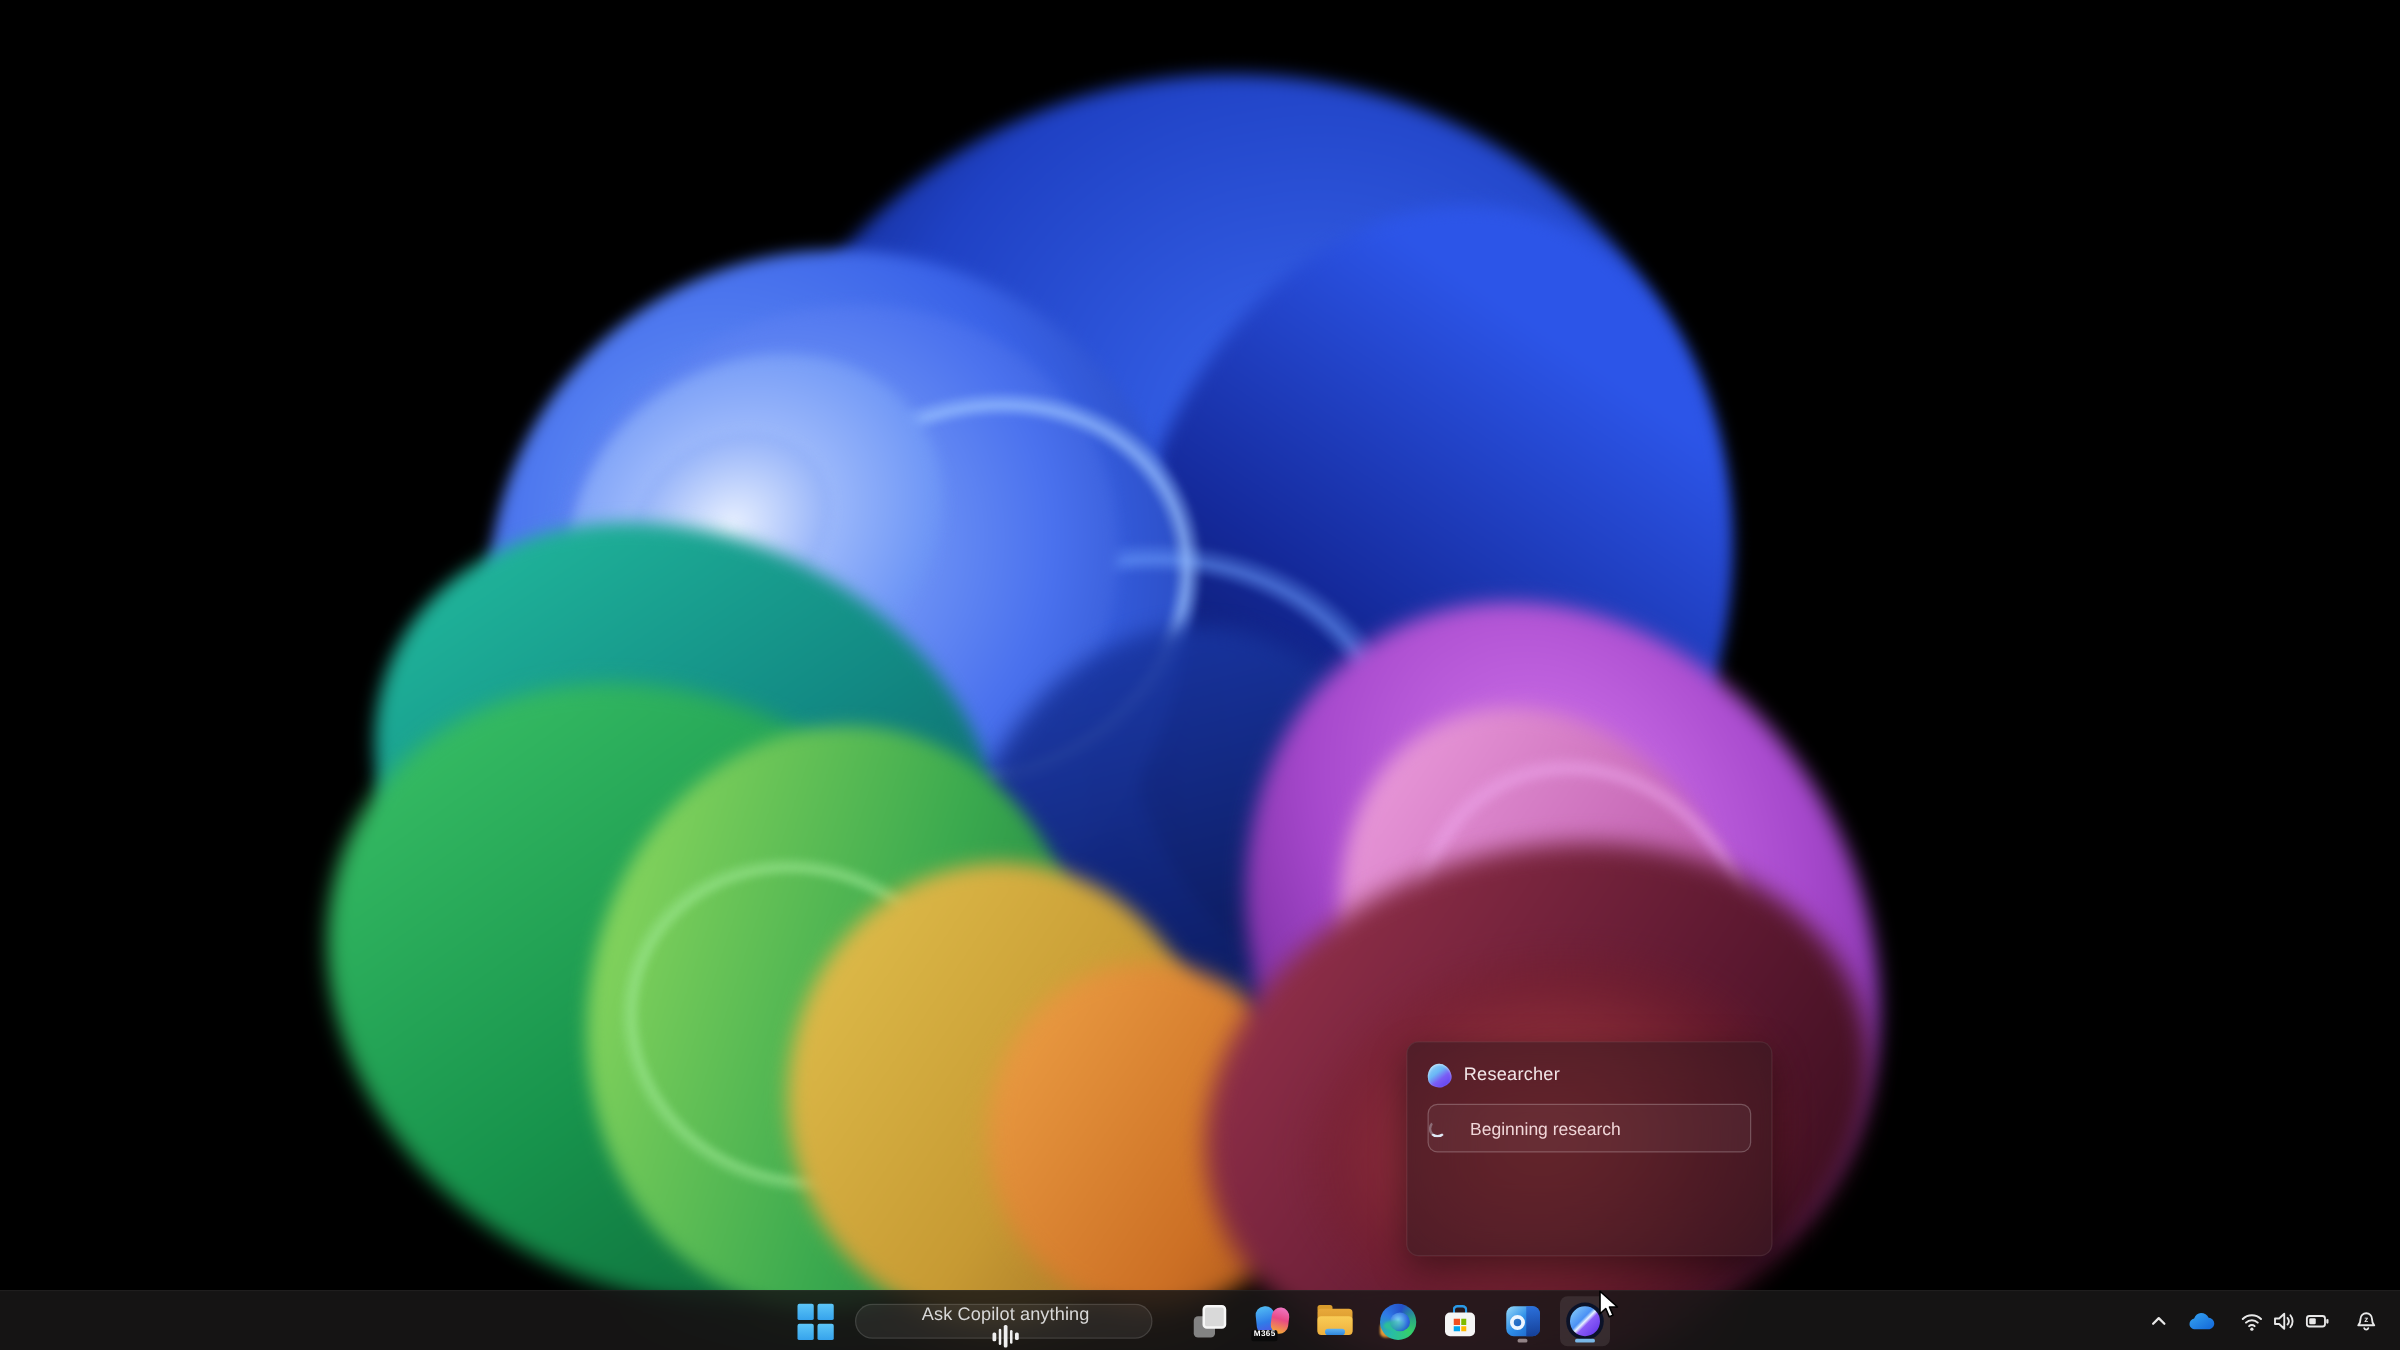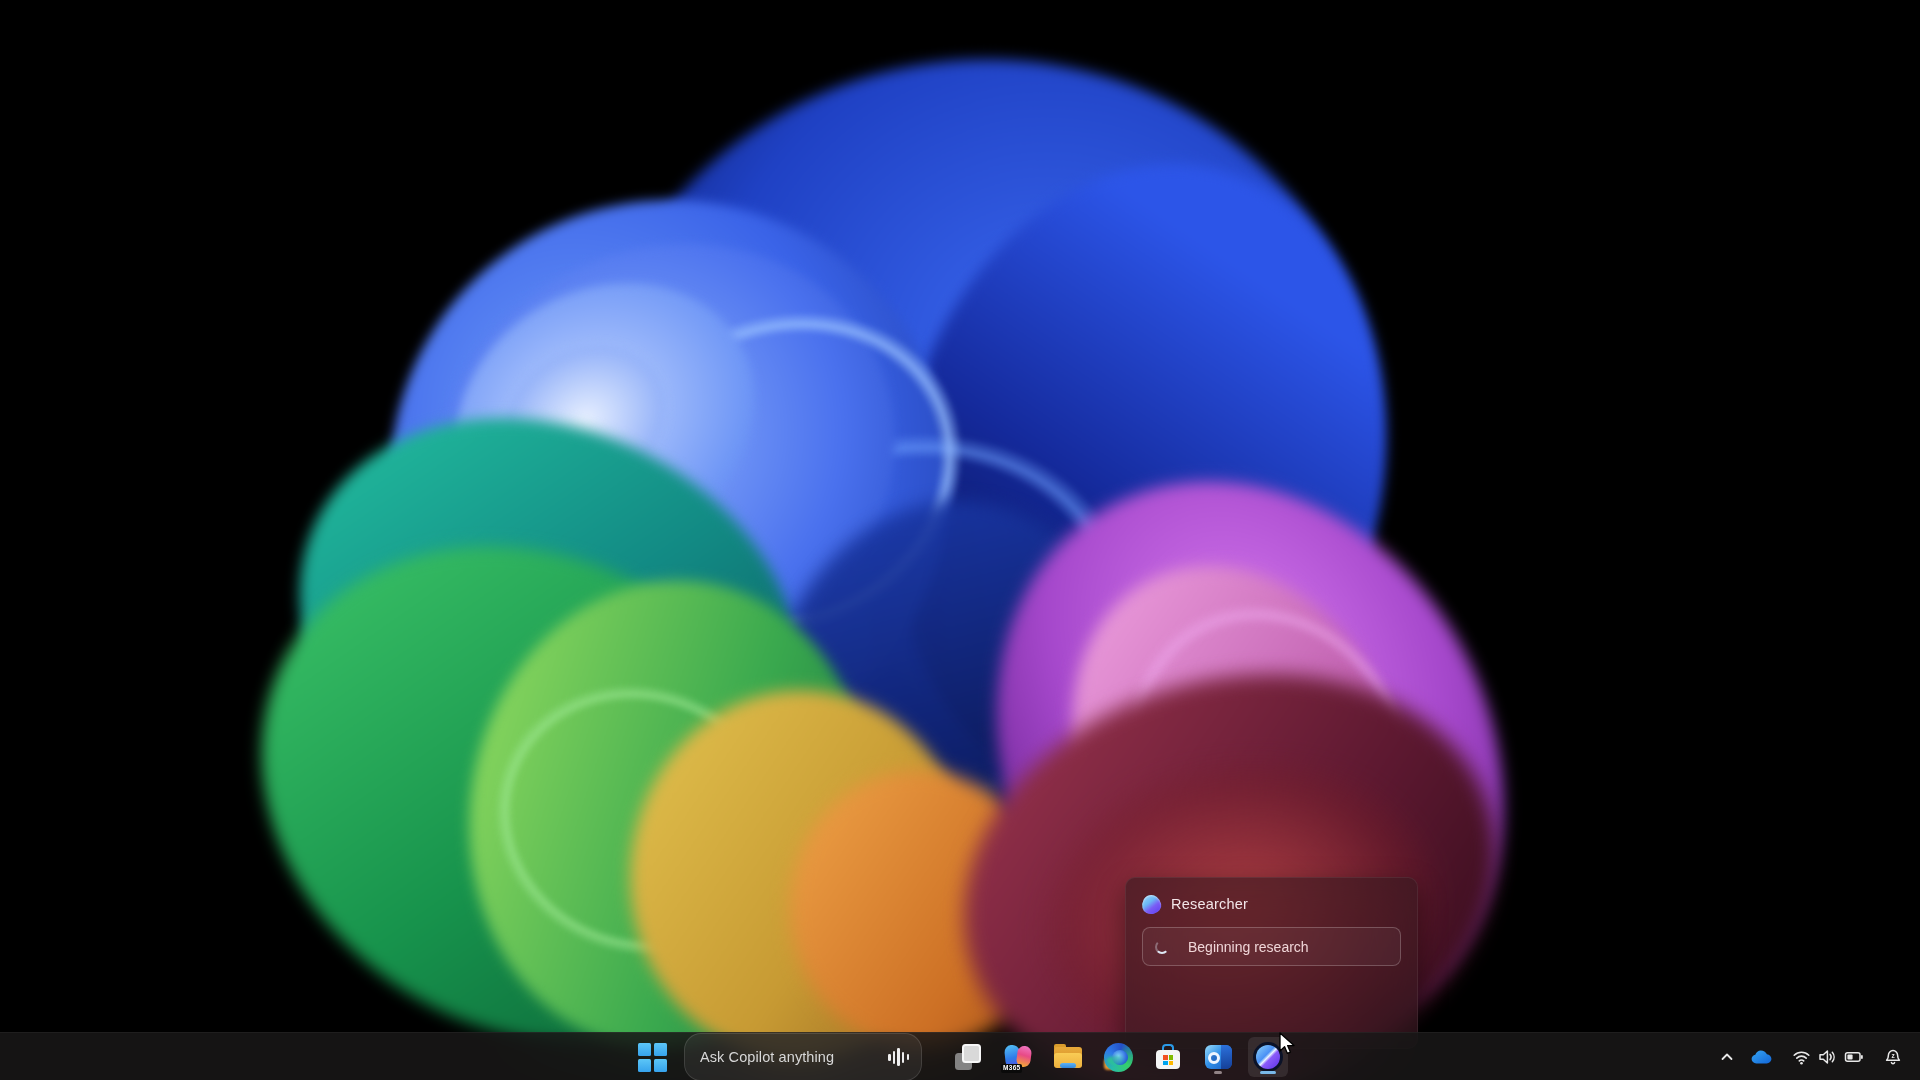--- a/index.html
+++ b/index.html
@@ -49,51 +49,51 @@
   .c-green   { left:420px; top:620px; width:440px; height:400px; transform:rotate(22deg);
     background:radial-gradient(closest-side, rgba(0,0,0,0) 58%, rgba(160,235,150,.55) 62%, rgba(0,0,0,0) 67%); filter:blur(2px); }
   .c-magenta { left:1060px; top:520px; width:420px; height:480px; transform:rotate(-28deg);
     background:radial-gradient(closest-side, rgba(0,0,0,0) 58%, rgba(240,170,240,.5) 62%, rgba(0,0,0,0) 67%); filter:blur(3px); }
 
   
   #toast { position:absolute; left:1125px; top:833px; width:293px; height:172px;
     border-radius:10px; background:rgba(52,26,32,0.62);
     backdrop-filter:blur(28px) saturate(1.15); -webkit-backdrop-filter:blur(28px) saturate(1.15);
     border:1px solid rgba(255,255,255,0.07); box-shadow:0 10px 28px rgba(0,0,0,0.45);
-    padding:16px 16px 0 16px; color:#fff;margin-top:44px; }
+    padding:16px 16px 0 16px; color:#fff; }
   .toast-app-row { display:flex; align-items:center; gap:10px; height:20px; }
   .researcher-icon { width:19px; height:19px; flex:0 0 auto; transform:rotate(-12deg);
     border-radius:50% 50% 48% 52% / 58% 58% 42% 42%;
     background:linear-gradient(155deg, #9bd8fa 0%, #6ab8f5 38%, #7a5cf5 62%, #5c3df0 100%);
     box-shadow:inset 0 1px 2px rgba(255,255,255,.5); }
   .toast-app-name { font-size:14.5px; color:#f2e6e8; letter-spacing:.2px; }
   .toast-title { margin-top:15px; font-size:16px; font-weight:bold; line-height:24px; color:#ffffff; }
   .toast-title div { white-space:nowrap; }
   .toast-progress { margin-top:13px; height:39px; border-radius:8px;
     border:1px solid rgba(255,255,255,0.22); background:rgba(255,255,255,0.045);
-    display:flex; align-items:center; padding-left:12px; gap:19px; }
+    display:flex; align-items:center; gap:19px; }
   .spinner { width:14px; height:14px; border-radius:50%;
     border:2px solid rgba(255,255,255,0); border-bottom-color:#dfeaf6; border-left-color:rgba(223,234,246,.35); }
   .toast-status { font-size:14px; color:#f0d6d8; }
 
   
   #taskbar { position:absolute; left:0; bottom:0; width:1920px; height:48px;
     background:rgba(26,24,25,0.82); backdrop-filter:blur(30px) saturate(1.1);
     -webkit-backdrop-filter:blur(30px) saturate(1.1);
     border-top:1px solid rgba(255,255,255,0.045); }
   .tb-center { position:absolute; left:632px; top:0; height:48px; display:flex; align-items:center; }
   .tb-btn { width:40px; height:40px; border-radius:6px; display:flex; align-items:center; justify-content:center;
     position:relative; flex:0 0 auto; }
   .tb-btn.hovered { background:rgba(255,255,255,0.09); }
   .start-grid { width:29px; height:29px; display:grid; grid-template-columns:13px 13px; grid-template-rows:13px 13px; gap:3px; }
   .start-grid span { background:linear-gradient(180deg,#5cc6f7 0%,#36a3ec 100%); border-radius:1.5px; }
 
-  .search-pill { width:238px; height:48px; margin-left:12px; margin-right:26px; border-radius:17px;
+  .search-pill { width:238px; height:28px; margin-left:12px; margin-right:26px; border-radius:17px;
     background:rgba(255,255,255,0.065); border:1px solid rgba(255,255,255,0.12);
-    display:flex; align-items:center; padding:0 12px 0 15px; }
+    display:flex; align-items:center; padding:0 12px 0 15px;flex-direction:column; }
   .search-text { font-size:14.5px; color:#d8d8d8; flex:1; letter-spacing:.1px; }
   .voice-icon { display:flex; align-items:center; gap:2.2px; height:20px; }
   .voice-icon i { display:block; width:2.4px; border-radius:1.2px; background:#efefef; }
 
   .tb-icons { display:flex; align-items:center; gap:10px; }
   .run-dot { position:absolute; bottom:3px; left:50%; transform:translateX(-50%); height:3px; border-radius:2px; }
   .run-dot.running { width:8px; background:rgba(235,220,222,0.55); }
   .run-dot.active  { width:16px; background:#79b8e8; }
 
   

